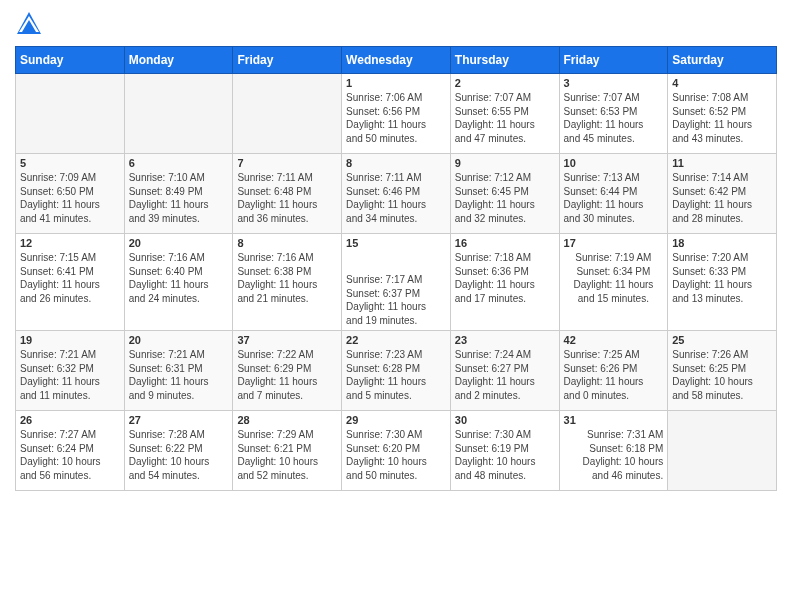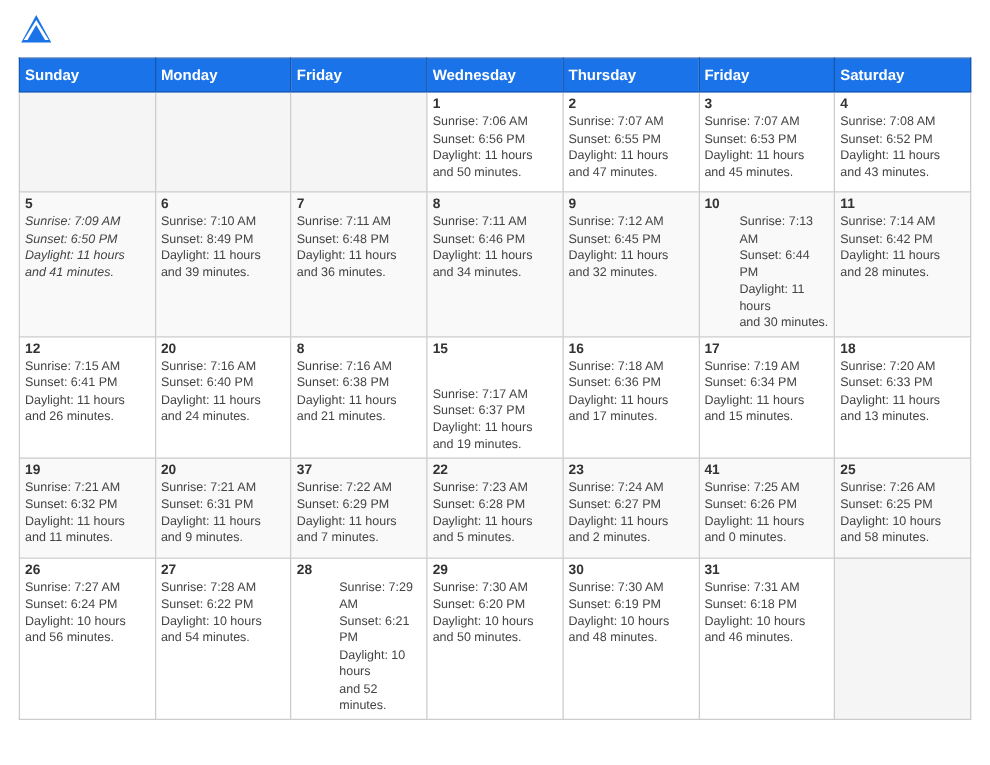--- a/index.html
+++ b/index.html
@@ -158,21 +158,21 @@
             <span class="day-number">4</span>
             <div class="day-info" style="white-space: pre-line;">Sunrise: 7:08 AM
 Sunset: 6:52 PM
 Daylight: 11 hours
 and 43 minutes.</div>
           </td>
         </tr>
         <tr>
           <td>
             <span class="day-number">5</span>
-            <div class="day-info" style="white-space: pre-line; font-style: italic;">Sunrise: 7:09 AM
+            <div class="day-info" style="white-space: pre-line;">Sunrise: 7:09 AM
 Sunset: 6:50 PM
 Daylight: 11 hours
 and 41 minutes.</div>
           </td>
           <td>
             <span class="day-number">6</span>
             <div class="day-info" style="white-space: pre-line;">Sunrise: 7:10 AM
 Sunset: 8:49 PM
 Daylight: 11 hours
 and 39 minutes.</div>
@@ -193,21 +193,21 @@
           </td>
           <td>
             <span class="day-number">9</span>
             <div class="day-info" style="white-space: pre-line;">Sunrise: 7:12 AM
 Sunset: 6:45 PM
 Daylight: 11 hours
 and 32 minutes.</div>
           </td>
           <td>
             <span class="day-number">10</span>
-            <div class="day-info" style="white-space: pre-line; margin-left: 28px;">Sunrise: 7:13 AM
+            <div class="day-info" style="white-space: pre-line;">Sunrise: 7:13 AM
 Sunset: 6:44 PM
 Daylight: 11 hours
 and 30 minutes.</div>
           </td>
           <td>
             <span class="day-number">11</span>
             <div class="day-info" style="white-space: pre-line;">Sunrise: 7:14 AM
 Sunset: 6:42 PM
 Daylight: 11 hours
 and 28 minutes.</div>
@@ -244,21 +244,21 @@
           </td>
           <td>
             <span class="day-number">16</span>
             <div class="day-info" style="white-space: pre-line;">Sunrise: 7:18 AM
 Sunset: 6:36 PM
 Daylight: 11 hours
 and 17 minutes.</div>
           </td>
           <td>
             <span class="day-number">17</span>
-            <div class="day-info" style="white-space: pre-line;">Sunrise: 7:19 AM
+            <div class="day-info" style="white-space: pre-line; text-align: center;">Sunrise: 7:19 AM
 Sunset: 6:34 PM
 Daylight: 11 hours
 and 15 minutes.</div>
           </td>
           <td>
             <span class="day-number">18</span>
             <div class="day-info" style="white-space: pre-line;">Sunrise: 7:20 AM
 Sunset: 6:33 PM
 Daylight: 11 hours
 and 13 minutes.</div>
@@ -294,21 +294,21 @@
 and 5 minutes.</div>
           </td>
           <td>
             <span class="day-number">23</span>
             <div class="day-info" style="white-space: pre-line;">Sunrise: 7:24 AM
 Sunset: 6:27 PM
 Daylight: 11 hours
 and 2 minutes.</div>
           </td>
           <td>
-            <span class="day-number">41</span>
+            <span class="day-number">42</span>
             <div class="day-info" style="white-space: pre-line;">Sunrise: 7:25 AM
 Sunset: 6:26 PM
 Daylight: 11 hours
 and 0 minutes.</div>
           </td>
           <td>
             <span class="day-number">25</span>
             <div class="day-info" style="white-space: pre-line;">Sunrise: 7:26 AM
 Sunset: 6:25 PM
 Daylight: 10 hours
@@ -325,42 +325,42 @@
           </td>
           <td>
             <span class="day-number">27</span>
             <div class="day-info" style="white-space: pre-line;">Sunrise: 7:28 AM
 Sunset: 6:22 PM
 Daylight: 10 hours
 and 54 minutes.</div>
           </td>
           <td>
             <span class="day-number">28</span>
-            <div class="day-info" style="white-space: pre-line; margin-left: 34px;">Sunrise: 7:29 AM
+            <div class="day-info" style="white-space: pre-line;">Sunrise: 7:29 AM
 Sunset: 6:21 PM
 Daylight: 10 hours
 and 52 minutes.</div>
           </td>
           <td>
             <span class="day-number">29</span>
             <div class="day-info" style="white-space: pre-line;">Sunrise: 7:30 AM
 Sunset: 6:20 PM
 Daylight: 10 hours
 and 50 minutes.</div>
           </td>
           <td>
             <span class="day-number">30</span>
             <div class="day-info" style="white-space: pre-line;">Sunrise: 7:30 AM
 Sunset: 6:19 PM
 Daylight: 10 hours
 and 48 minutes.</div>
           </td>
           <td>
             <span class="day-number">31</span>
-            <div class="day-info" style="white-space: pre-line;">Sunrise: 7:31 AM
+            <div class="day-info" style="white-space: pre-line; text-align: right;">Sunrise: 7:31 AM
 Sunset: 6:18 PM
 Daylight: 10 hours
 and 46 minutes.</div>
           </td>
           <td class="empty"></td>
         </tr>
       </tbody>
   </table>
 </div>
 

